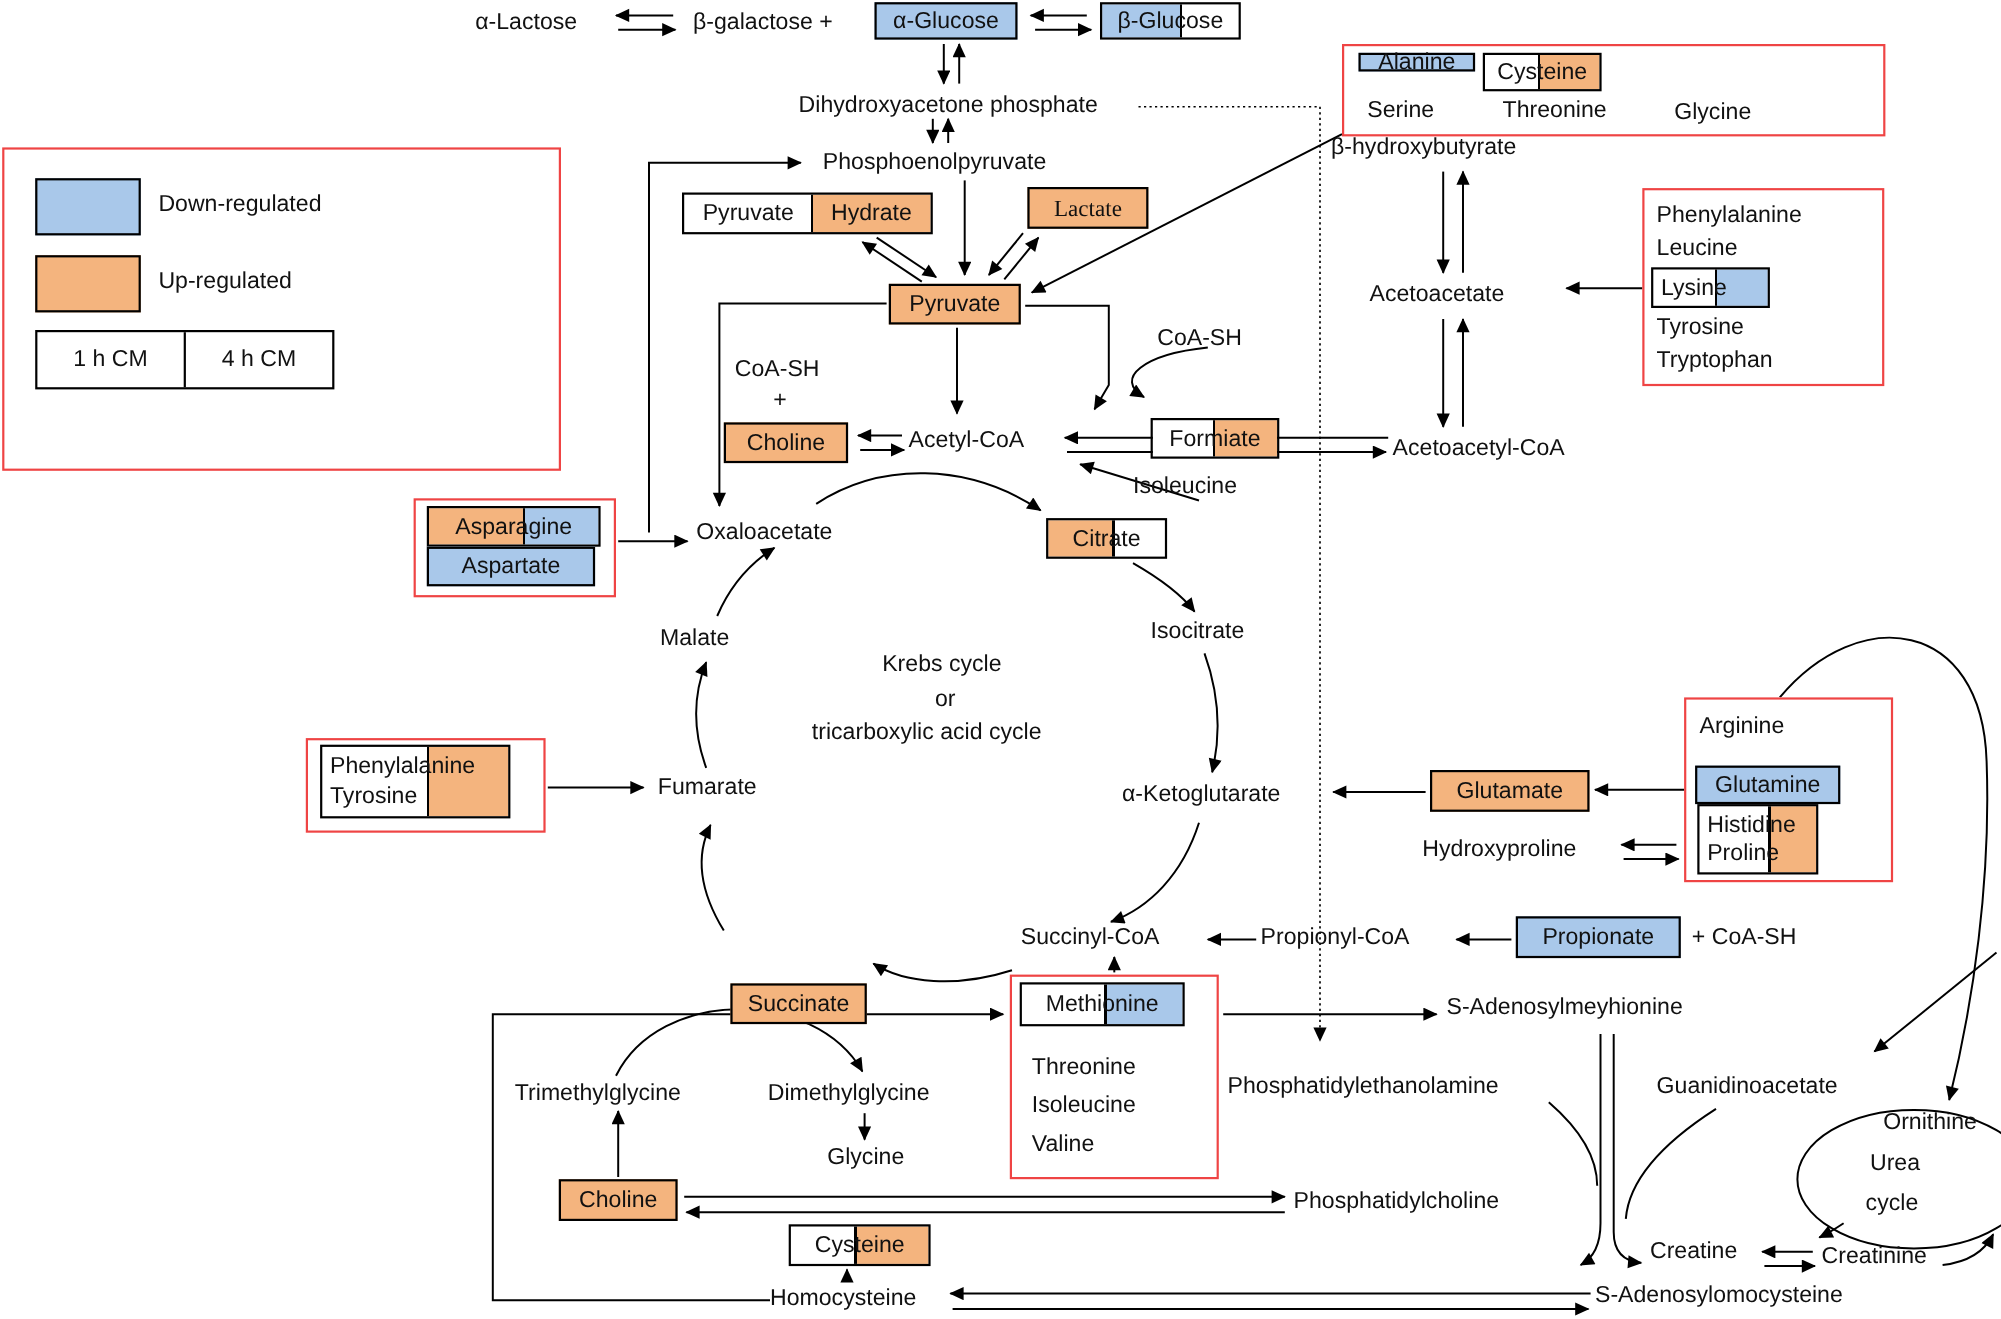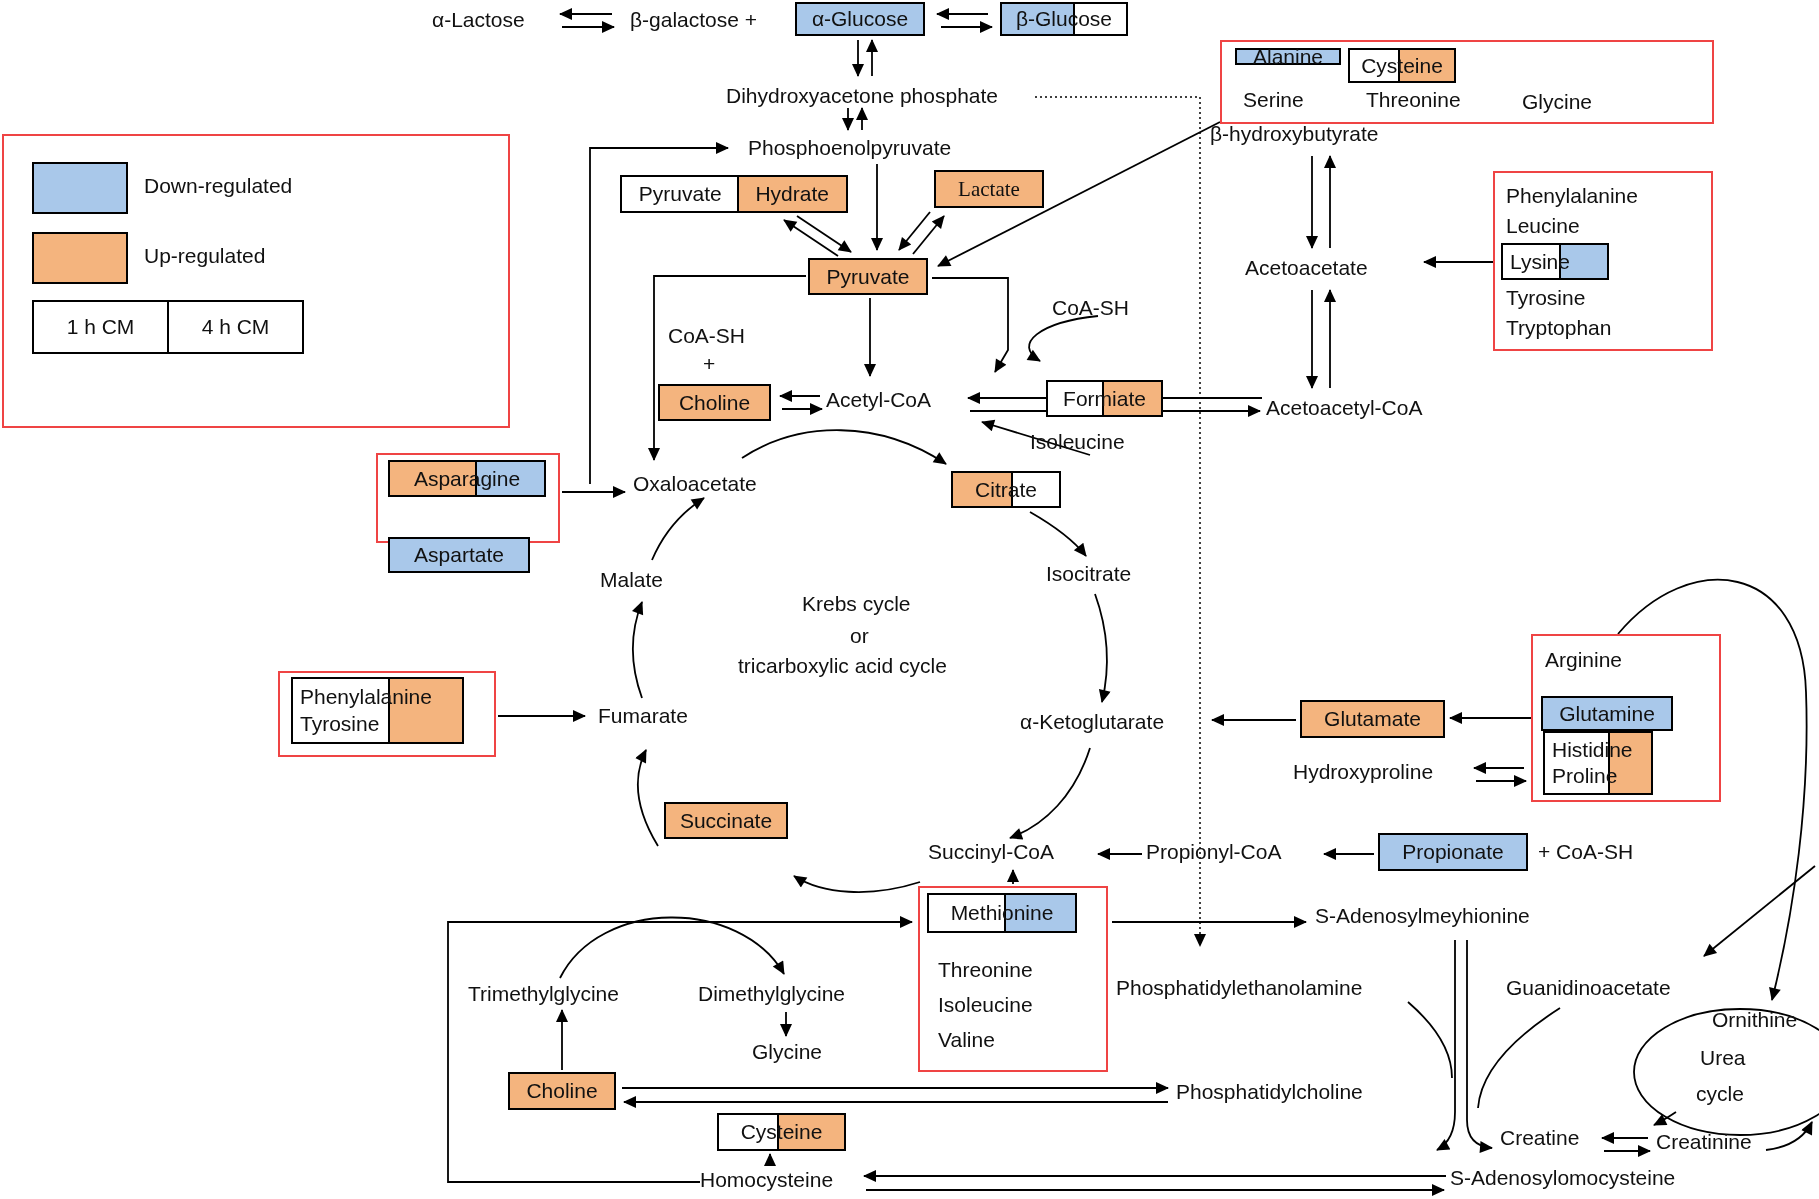--- a/index.html
+++ b/index.html
@@ -183,32 +183,32 @@
 
   <div class="outer" style="left:1493px;top:171px;width:220px;height:180px;background:#fff;"></div>
   <div class="t" style="left:1506px;top:184px;">Phenylalanine</div>
   <div class="t" style="left:1506px;top:214px;">Leucine</div>
   <div class="bx split leftalign" style="left:1501px;top:243px;width:108px;height:37px;--c1:#fff;--c2:var(--down);--p:55%;">Lysine</div>
   <div class="t" style="left:1506px;top:286px;">Tyrosine</div>
   <div class="t" style="left:1506px;top:316px;">Tryptophan</div>
 
   <div class="outer" style="left:376px;top:453px;width:184px;height:90px;background:#fff;"></div>
   <div class="bx split" style="left:388px;top:460px;width:158px;height:37px;--c1:var(--up);--c2:var(--down);--p:56%;">Asparagine</div>
-  <div class="bx down" style="left:388px;top:497px;width:142px;height:36px;margin-top:40px;">Aspartate</div>
+  <div class="bx down" style="left:388px;top:497px;width:153px;height:36px;">Aspartate</div>
   <div class="t" style="left:633px;top:472px;">Oxaloacetate</div>
 
   <div class="bx split" style="left:951px;top:471px;width:110px;height:37px;--c1:var(--up);--c2:#fff;--p:56%;">Citrate</div>
   <div class="t" style="left:1046px;top:562px;">Isocitrate</div>
   <div class="t" style="left:802px;top:592px;">Krebs cycle</div>
   <div class="t" style="left:850px;top:624px;">or</div>
   <div class="t" style="left:738px;top:654px;">tricarboxylic acid cycle</div>
   <div class="t" style="left:600px;top:568px;">Malate</div>
   <div class="t" style="left:598px;top:704px;">Fumarate</div>
   <div class="t" style="left:1020px;top:710px;">α-Ketoglutarate</div>
-  <div class="bx up" style="left:664px;top:802px;width:124px;height:37px;">Succinate</div>
+  <div class="bx up" style="left:664px;top:894px;width:124px;height:37px;">Succinate</div>
   <div class="t" style="left:928px;top:840px;">Succinyl-CoA</div>
 
   <div class="outer" style="left:278px;top:671px;width:218px;height:86px;background:#fff;"></div>
   <div class="bx split split2" style="left:291px;top:677px;width:173px;height:67px;--c1:#fff;--c2:var(--up);--p:57%;">
     <span class="ln">Phenylalanine</span>
     <span class="ln">Tyrosine</span>
   </div>
 
   <div class="bx up" style="left:1300px;top:700px;width:145px;height:38px;">Glutamate</div>
   <div class="outer" style="left:1531px;top:634px;width:190px;height:168px;background:#fff;"></div>

